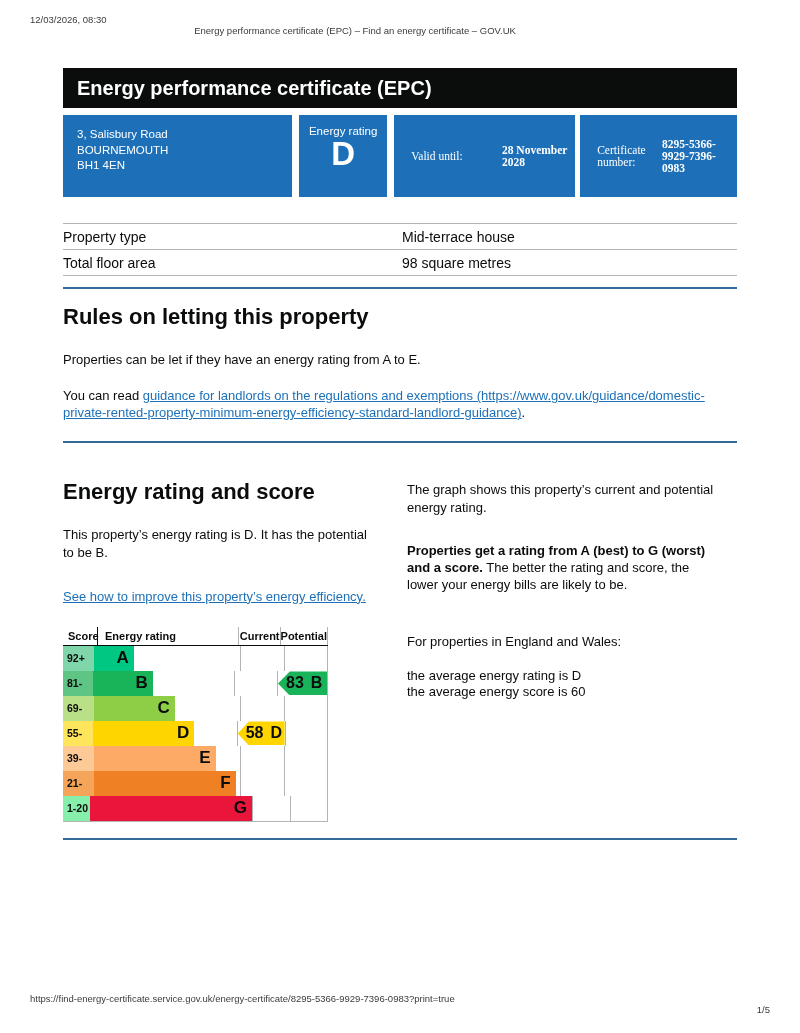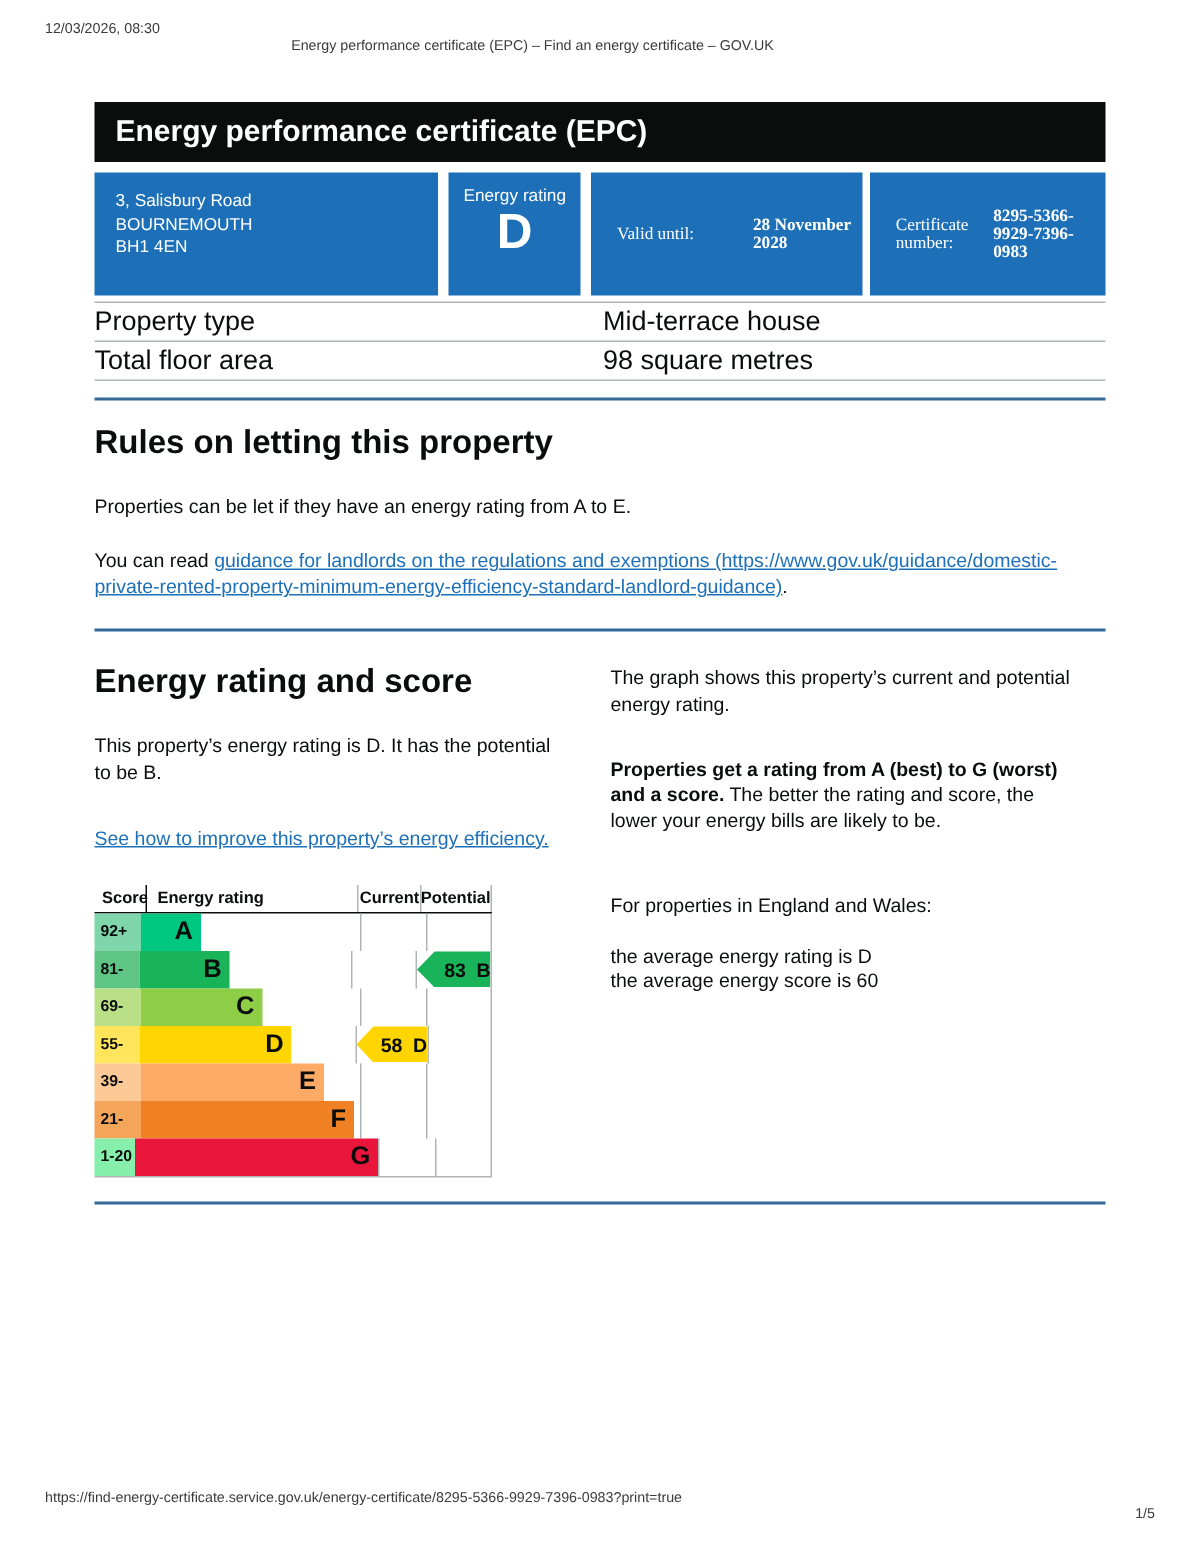--- a/index.html
+++ b/index.html
@@ -16,31 +16,31 @@
   .summary-row{margin-top:7px;display:flex;gap:7px;height:82px;}
   .panel{background:#1d70b8;color:#fff;box-sizing:border-box;}
   .addr-panel{width:240px;padding:12px 14px;font-size:11.5px;line-height:1.35;}
   .rating-panel{width:93px;text-align:center;}
   .rating-panel .lbl{font-size:11.5px;margin-top:10px;}
   .rating-panel .big{font-size:33px;font-weight:bold;line-height:1.05;}
   .validity-col{flex:1;display:flex;flex-direction:row;gap:5px;font-family:Liberation Serif, serif;}
   .validity-box{flex:1;display:flex;align-items:center;font-size:11.5px;}
   .validity-box .lbl{width:113px;padding-left:17px;}
   .validity-box .val{font-weight:bold;}
-  .prop-table{margin-top:4px;font-size:18px;}
+  .prop-table{margin-top:26px;font-size:14px;}
   .prop-row{display:flex;height:25px;align-items:center;border-top:1px solid #b1b4b6;}
   .prop-row:last-child{border-bottom:1px solid #b1b4b6;}
   .prop-row .lbl{width:339px;}
   .rule{border:0;border-top:2px solid #336a99;margin:11px 0 0 0;}
   h2{font-size:22px;font-weight:bold;margin:15px 0 0 0;color:#0b0c0c;}
   p{font-size:13px;line-height:1.32;margin:0;}
   a{color:#1d70b8;text-decoration:underline;cursor:pointer;}
   .rules-p1{margin-top:21px;}
   .rules-p2{margin-top:19px;width:660px;}
-  .two-col{display:flex;gap:35px;margin-top:0;}
+  .two-col{display:flex;gap:35px;margin-top:16px;}
   .col-left{width:309px;}
   .col-right{width:310px;padding-top:22px;}
   .col-left h2{margin-top:20px;}
   .intro-p{margin-top:21px;}
   .improve-link{display:inline-block;margin-top:27px;font-size:13px;line-height:1.32;}
   .graph-intro{margin-bottom:26px;}
   .explain-p{margin-bottom:40px;}
   .region-p{margin-bottom:18px;}
   .avg p{line-height:1.22;}
   
@@ -52,21 +52,21 @@
   .c-cur,.c-pot{width:51px;box-sizing:border-box;border-left:1px solid #b1b4b6;}
   .c-pot{border-right:1px solid #b1b4b6;}
   .chart-header .c-score{padding-left:5px;border-right:1px solid #0b0c0c;}
   .chart-header .c-rating{padding-left:7px;}
   .chart-header .c-cur,.chart-header .c-pot{text-align:right;}
   .chart-row{height:25px;}
   .score-cell{width:35px;box-sizing:border-box;padding-left:4px;font-weight:bold;line-height:25px;}
   .bar-cell{width:170px;position:relative;}
   .band-bar{height:25px;display:flex;align-items:center;justify-content:flex-end;padding-right:5px;box-sizing:border-box;font-size:17px;font-weight:bold;color:#0b0c0c;}
   .arrow-cell{position:relative;display:flex;align-items:center;justify-content:center;}
-  .ptr{height:24px;display:flex;align-items:center;justify-content:flex-end;gap:7px;font-size:13px;font-weight:bold;color:#0b0c0c;clip-path:polygon(0 50%,24% 0,100% 0,100% 100%,24% 100%);padding-left:8px;box-sizing:border-box;}
+  .ptr{height:24px;display:flex;align-items:center;justify-content:flex-start;gap:7px;font-size:16px;font-weight:bold;color:#0b0c0c;clip-path:polygon(0 50%,24% 0,100% 0,100% 100%,24% 100%);padding-left:8px;box-sizing:border-box;}
 </style>
 </head>
 <body>
 
 <div class="print-chrome print-header">
   <span class="ph-date">12/03/2026, 08:30</span>
   <span class="ph-title">Energy performance certificate (EPC) – Find an energy certificate – GOV.UK</span>
 </div>
 
 <div class="doc">

